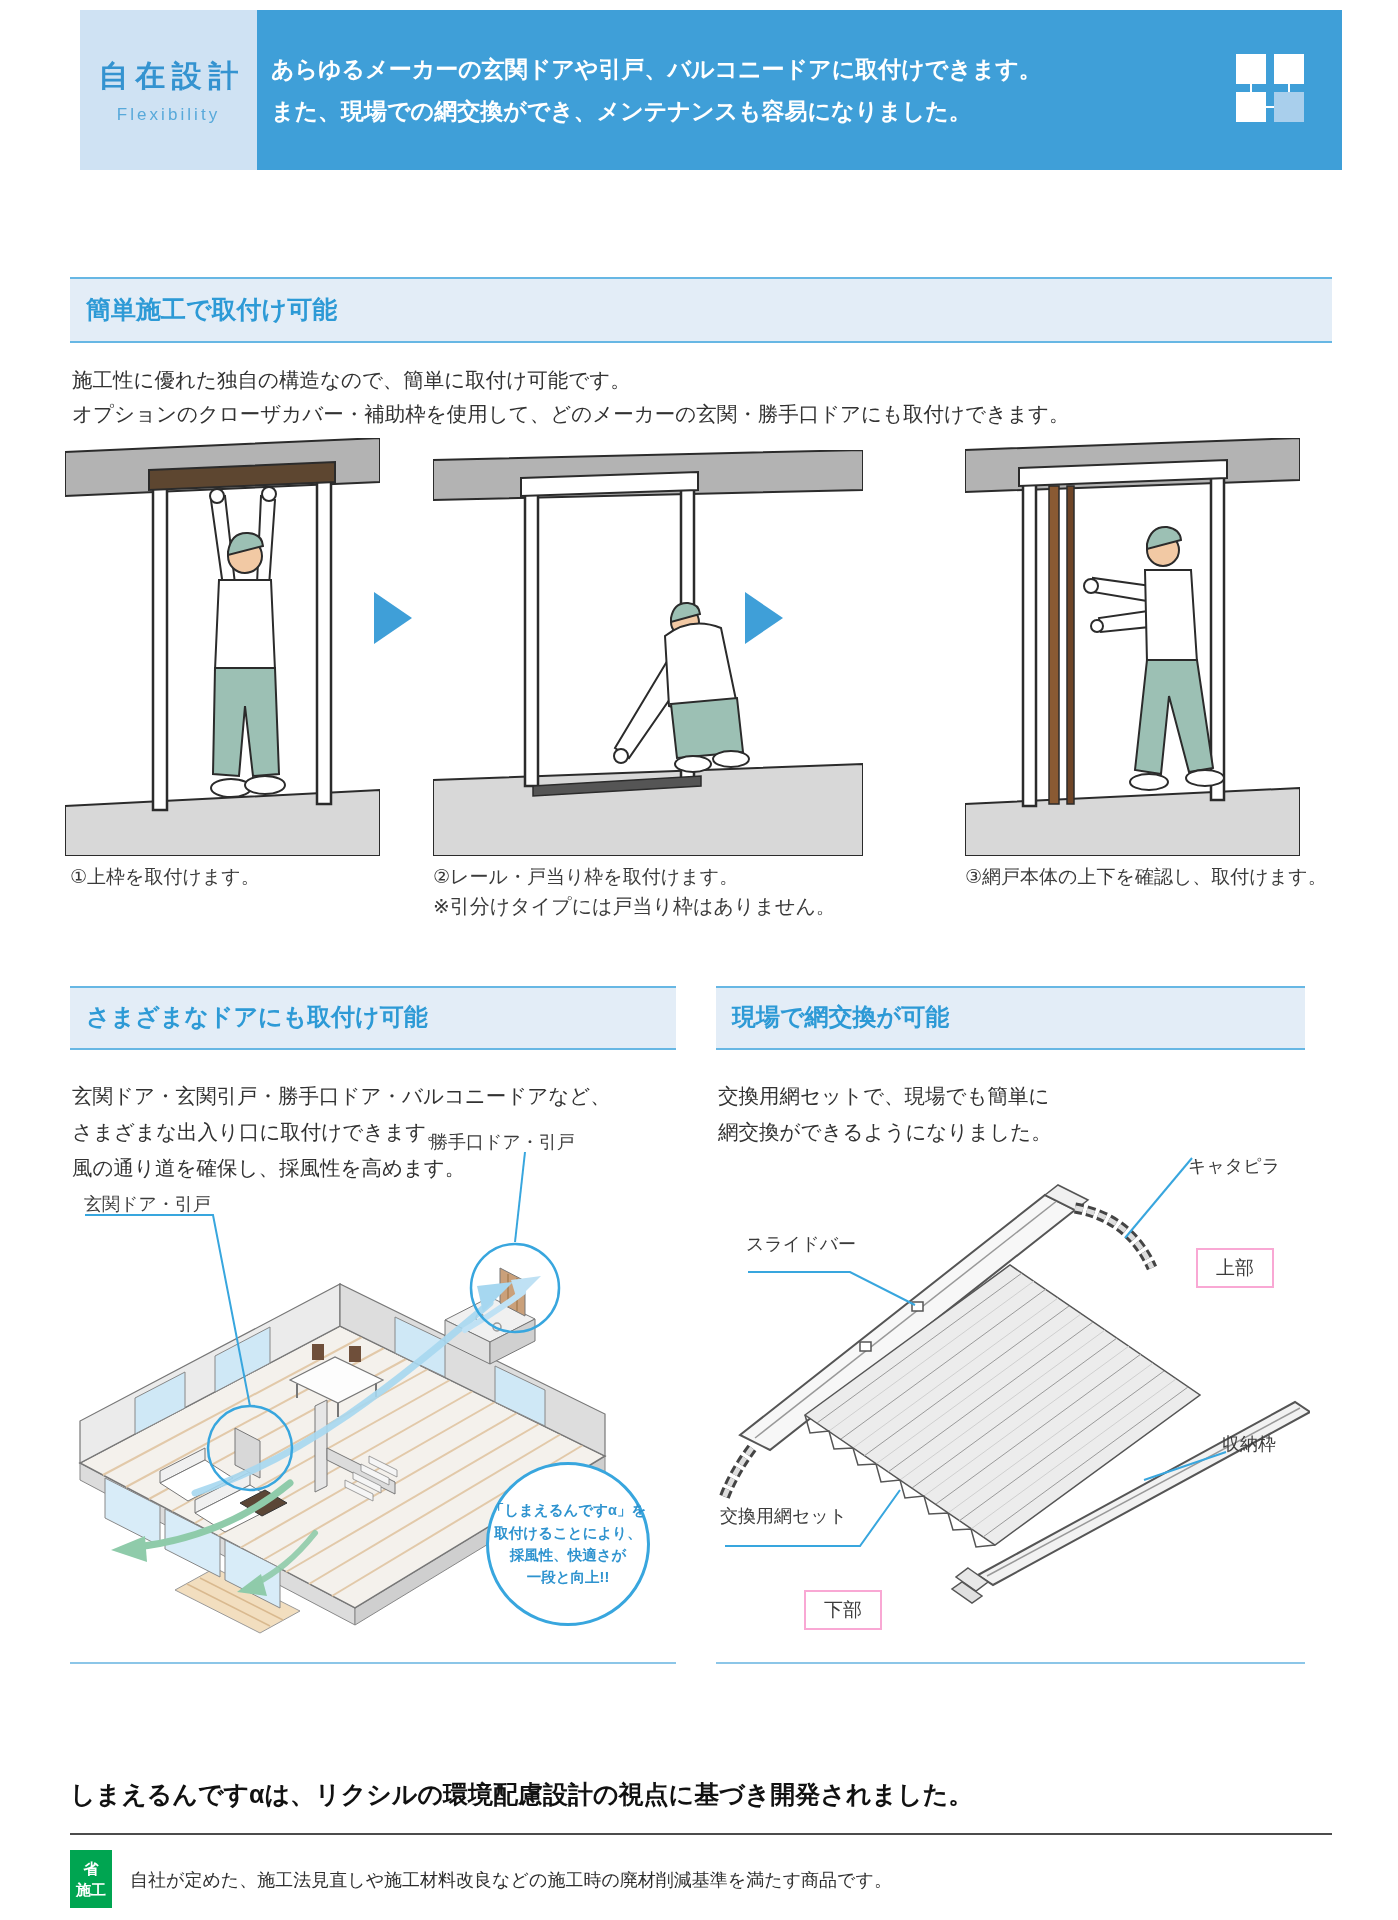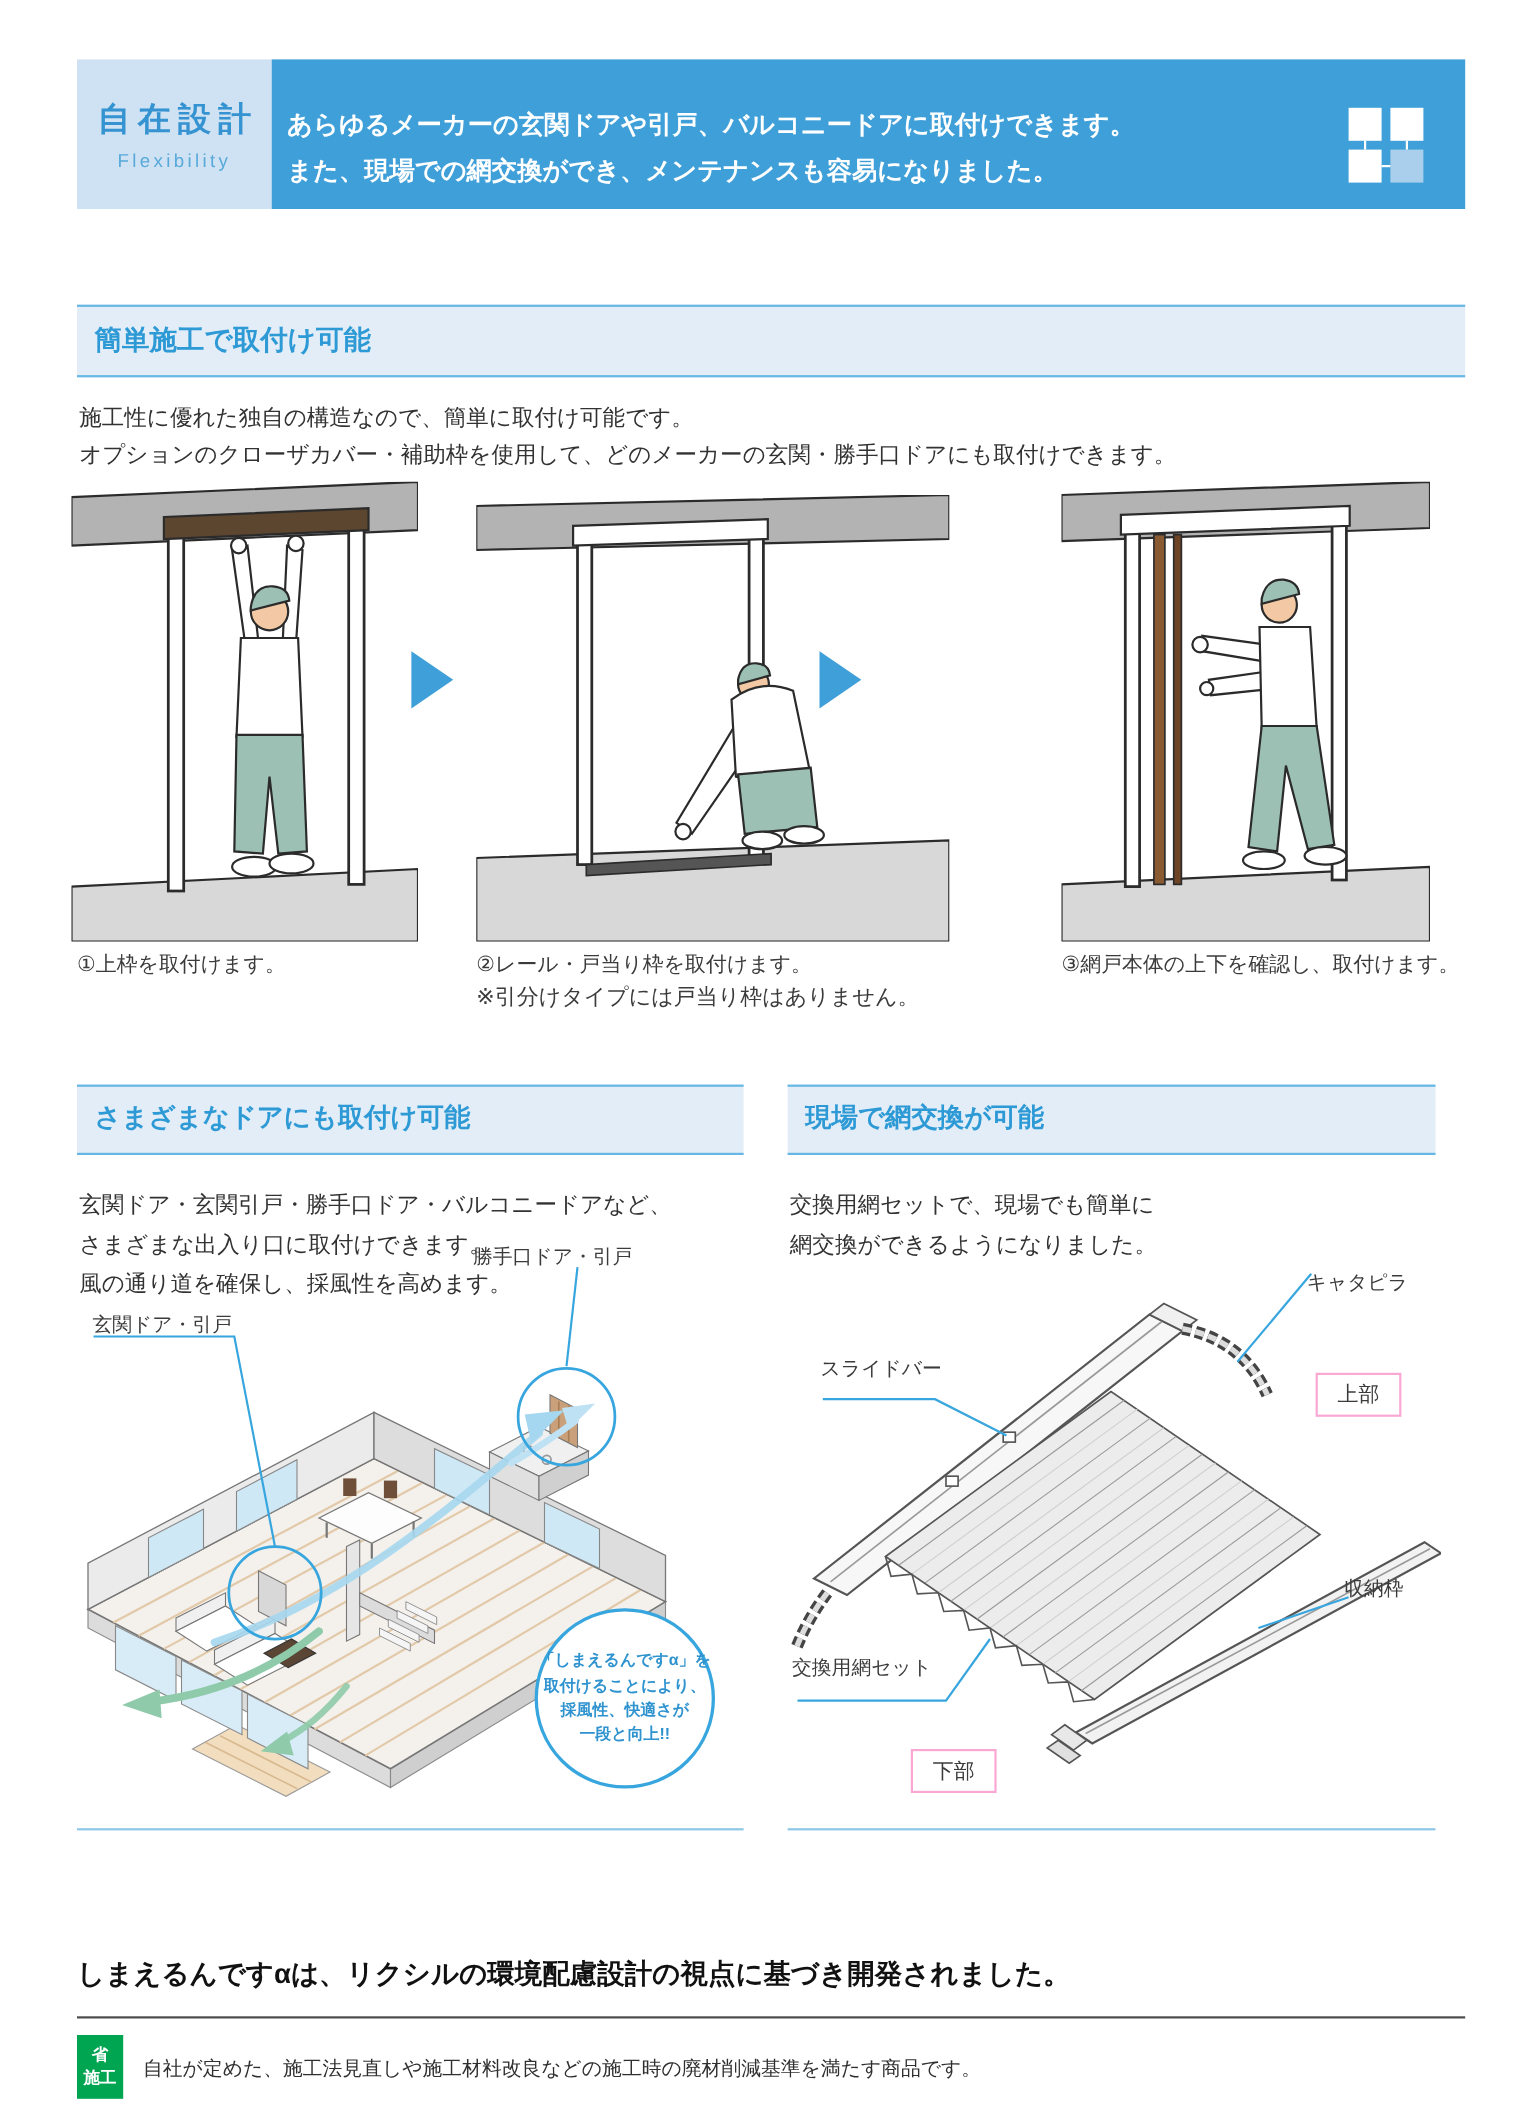--- a/index.html
+++ b/index.html
@@ -1,20 +1,20 @@
 <!DOCTYPE html>
 <html><head>
 <meta charset="utf-8">
 <style>
   html,body{margin:0;padding:0;background:#fff;}
   .page{position:relative;width:1398px;height:1920px;background:#fff;overflow:hidden;
         font-family:"Liberation Sans","DejaVu Sans",sans-serif;color:#323232;}
   .abs{position:absolute;}
   
-  .header{left:70px;top:10px;width:1262px;height:136px;display:flex;margin-top:44px;}
+  .header{left:80px;top:10px;width:1262px;height:160px;display:flex;}
   .header-tag{width:177px;background:#cfe2f3;display:flex;flex-direction:column;align-items:center;justify-content:center;gap:8px;}
   .header-tag-title{font-size:30px;font-weight:bold;color:#3493d0;letter-spacing:0.22em;text-indent:0.22em;}
   .header-tag-sub{font-size:17px;color:#58a9da;letter-spacing:0.18em;}
   .header-main{flex:1;background:#3f9fd8;position:relative;padding:38px 0 0 14px;box-sizing:border-box;}
   .header-line{color:#fff;font-weight:bold;font-size:23px;line-height:42px;}
   .grid-icon{position:absolute;right:38px;top:44px;width:68px;height:68px;}
   .grid-icon .sq{position:absolute;width:30px;height:30px;background:#fff;}
   .grid-icon .sq.lt{background:#a9cfec;}
   .grid-icon .ln{position:absolute;background:#fff;}
   
@@ -295,21 +295,21 @@
       <polyline points="516,302 434,330"></polyline>
       <polyline points="15,396 150,396 190,340"></polyline>
     </g>
   </svg>
 
   <div class="abs diagram-label" style="left:746px;top:1232px;">スライドバー</div>
   <div class="abs diagram-label" style="left:1188px;top:1154px;">キャタピラ</div>
   <div class="abs tagbox" style="left:1196px;top:1248px;">上部</div>
   <div class="abs diagram-label" style="left:1222px;top:1432px;">収納枠</div>
   <div class="abs diagram-label" style="left:720px;top:1504px;">交換用網セット</div>
-  <div class="abs tagbox" style="left:804px;top:1590px;margin-left:24px;">下部</div>
+  <div class="abs tagbox" style="left:804px;top:1590px;">下部</div>
   <div class="abs divider-thin" style="left:716px;top:1662px;width:589px;"></div>
 
   <div class="abs footer-heading">しまえるんですαは、リクシルの環境配慮設計の視点に基づき開発されました。</div>
   <div class="abs footer-rule"></div>
   <div class="abs eco-badge">
     <div>省</div>
     <div>施工</div>
   </div>
   <div class="abs footer-note">自社が定めた、施工法見直しや施工材料改良などの施工時の廃材削減基準を満たす商品です。</div>
 

